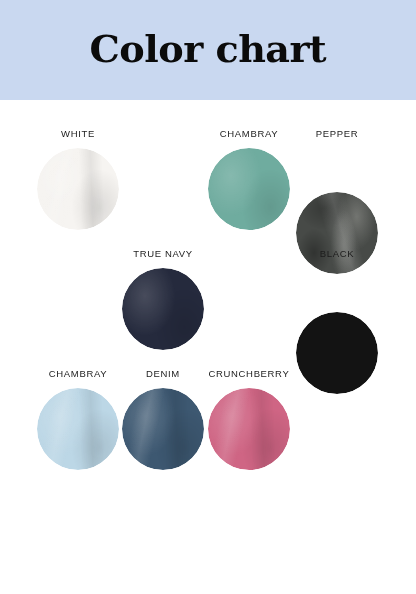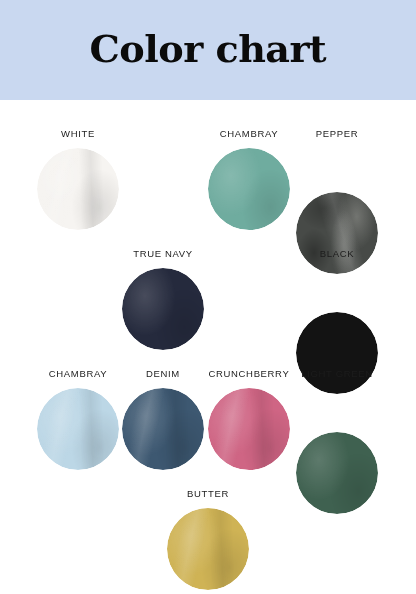--- a/index.html
+++ b/index.html
@@ -204,34 +204,17 @@
         </div>
       </div>
       <div class="swatch-cell c1">
         <div class="swatch-label">DENIM</div>
         <div class="swatch-circle">
           <div class="fabric" style="background:#3d5871"></div>
           <div class="sheen-a"></div>
           <div class="sheen-folds"></div>
         </div>
       </div>
-      <div class="swatch-cell c3">
-        <div class="swatch-label">LIGHT GREEN</div>
-        <div class="swatch-circle">
-          <div class="fabric" style="background:#3f6150"></div>
-          <div class="sheen-a"></div>
-        </div>
-      </div>
     </div>
 
-    <div class="row row-last">
-      <div class="swatch-cell center">
-        <div class="swatch-label">BUTTER</div>
-        <div class="swatch-circle">
-          <div class="fabric" style="background:#cfb355"></div>
-          <div class="sheen-a"></div>
-          <div class="sheen-folds"></div>
-        </div>
-      </div>
-    </div>
 
   </div>
 </div>
 
 </body></html>

